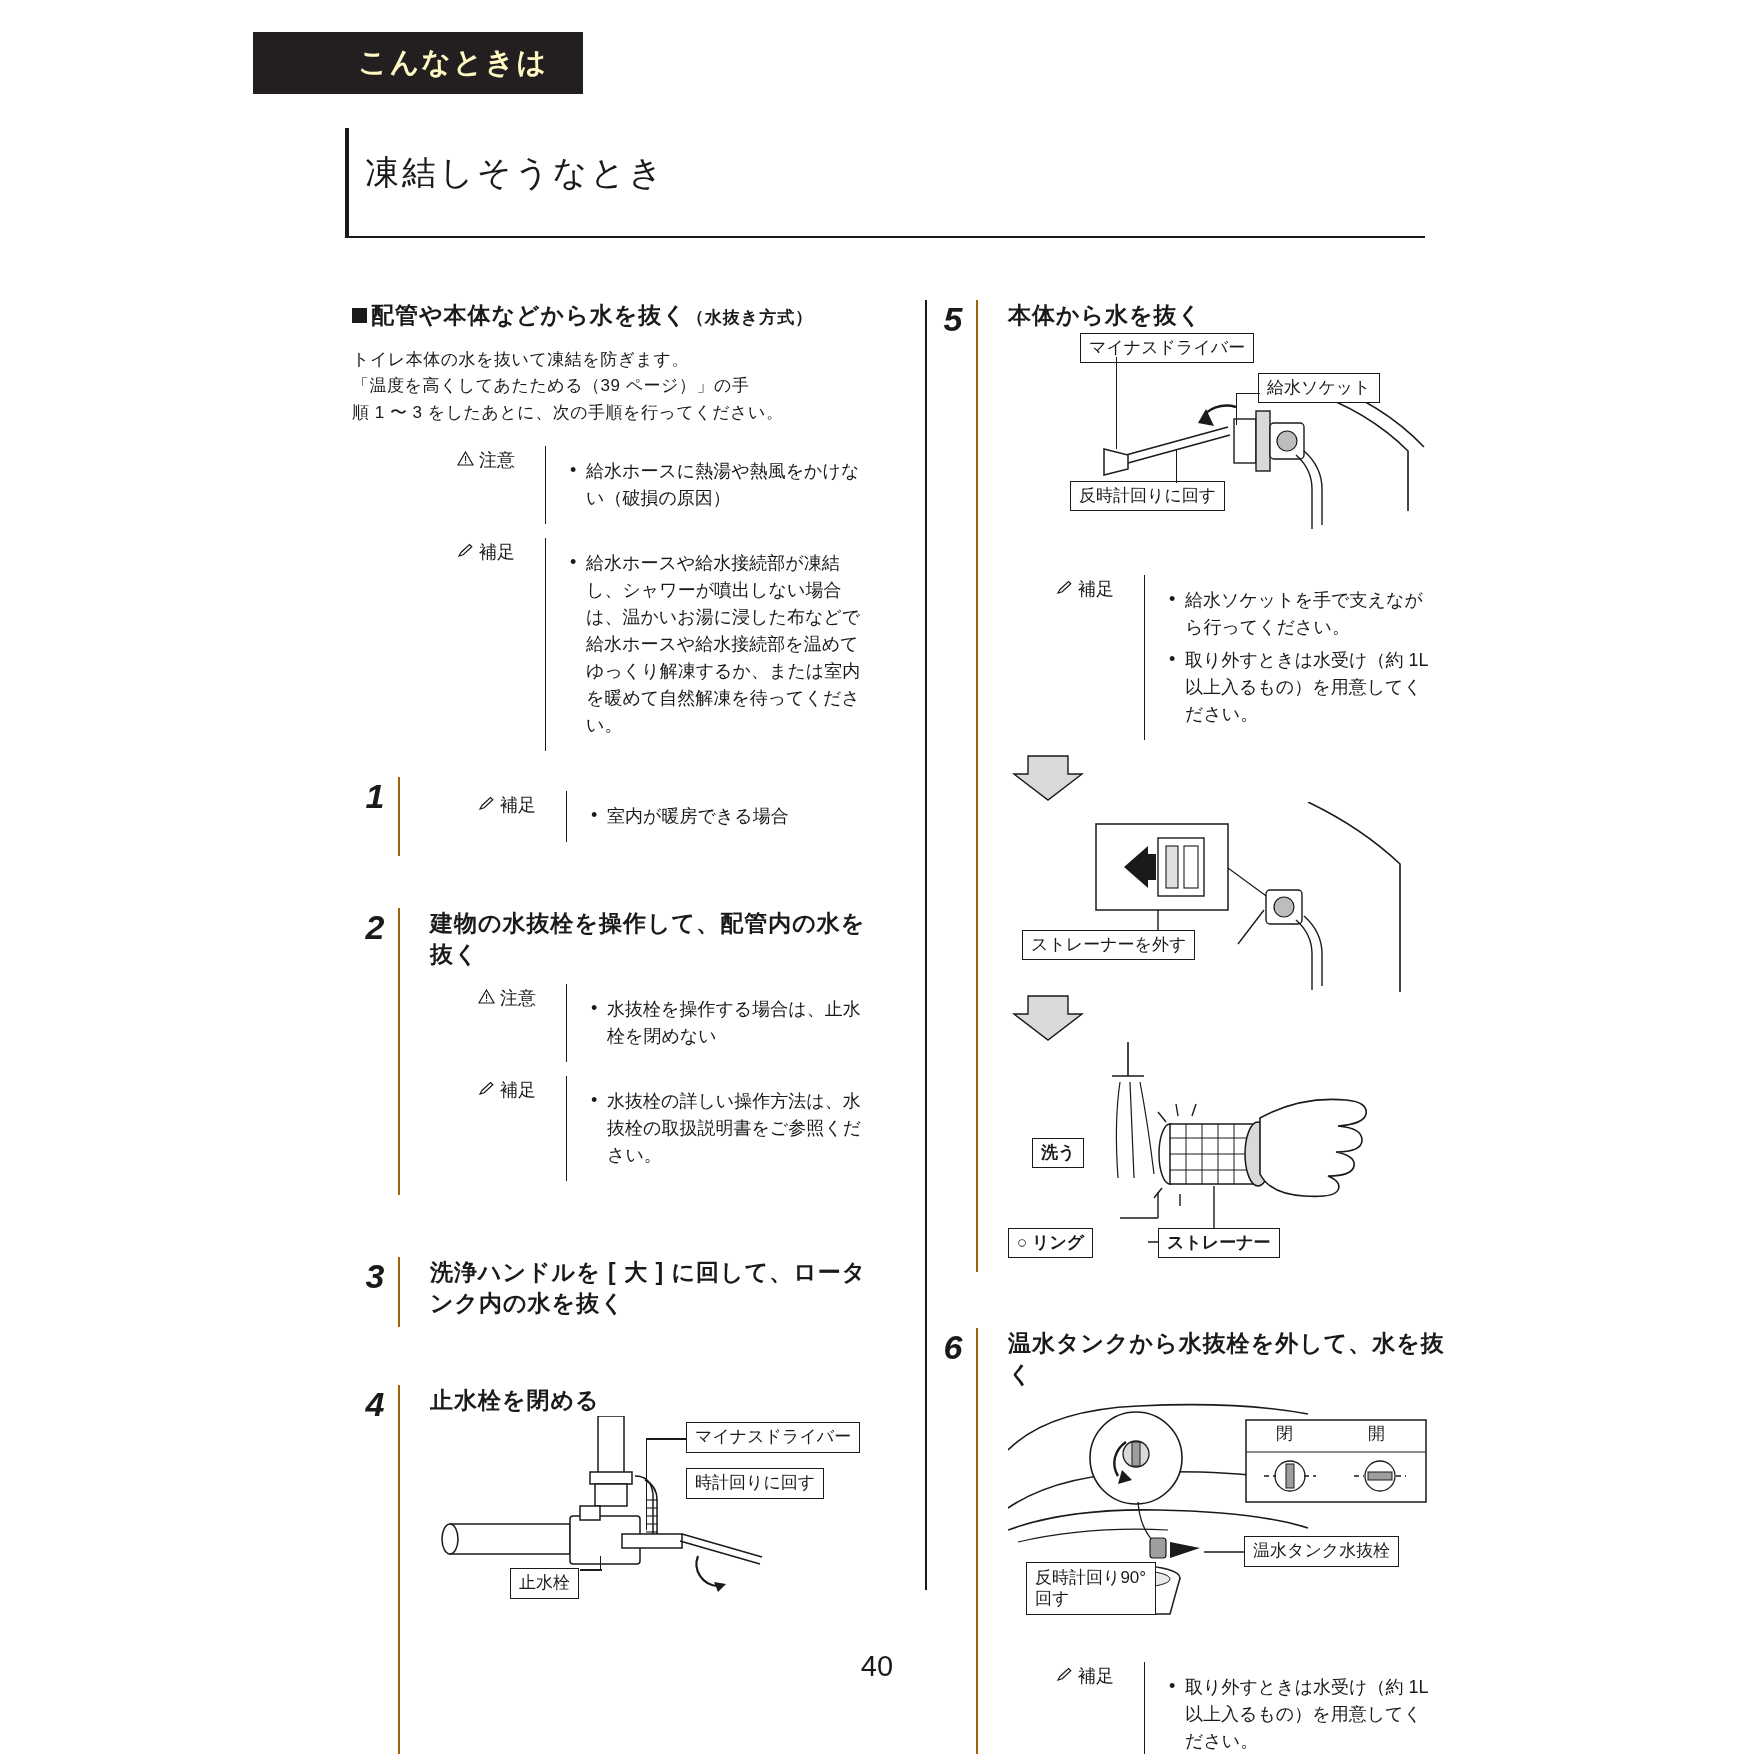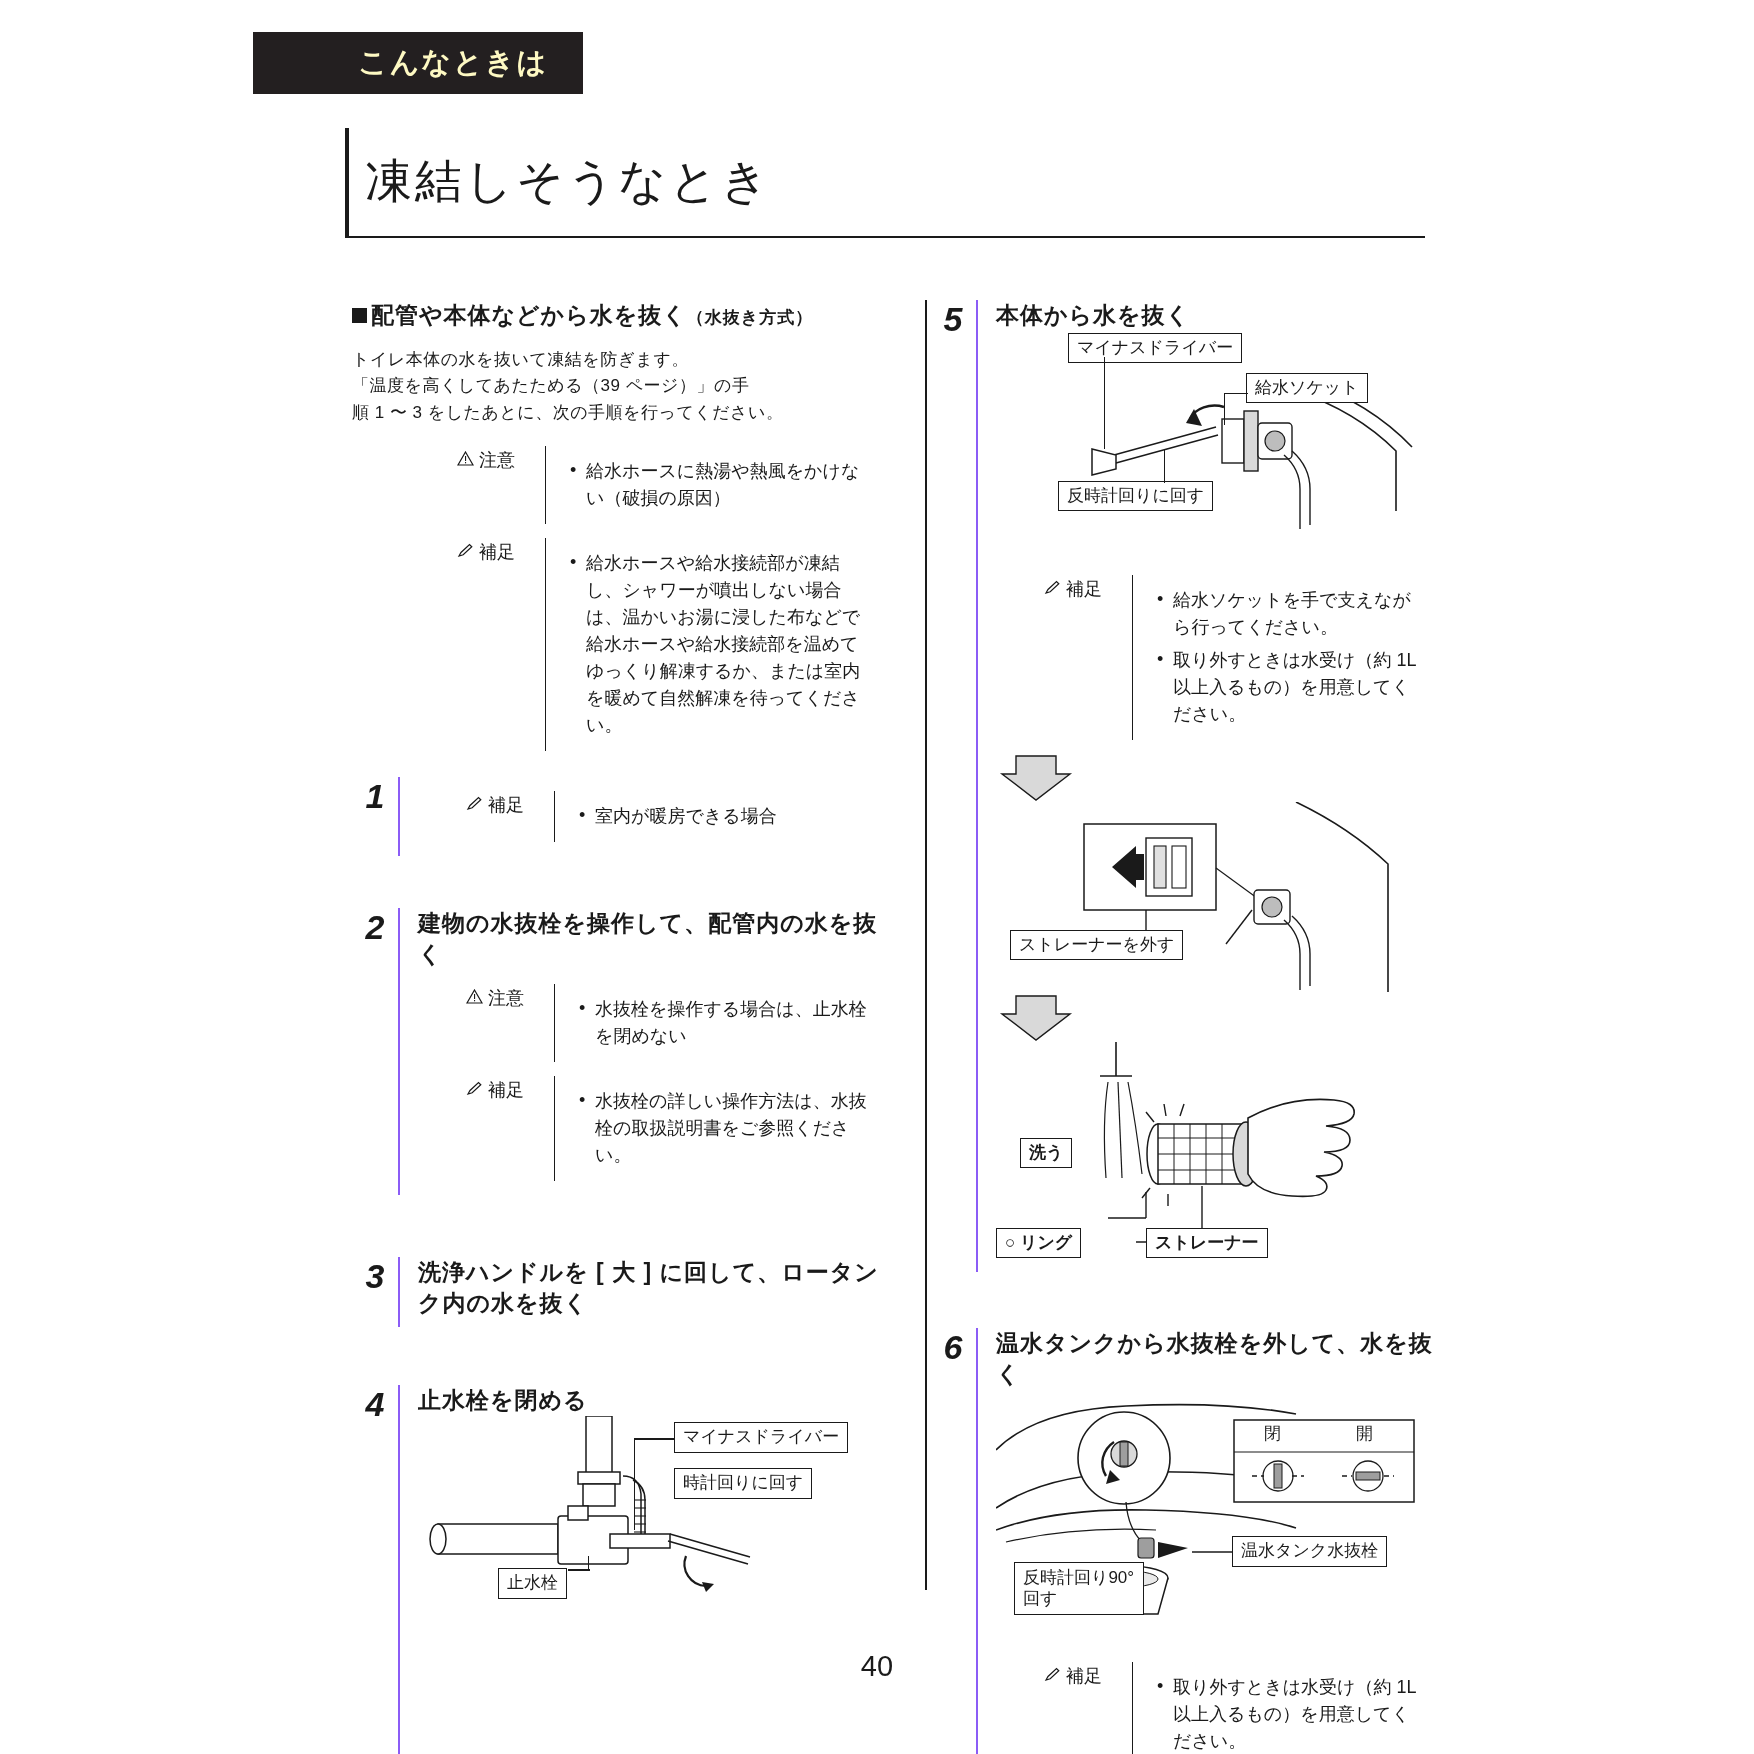--- a/index.html
+++ b/index.html
@@ -51,21 +51,21 @@
     position: absolute;
     left: 0; top: 0;
     width: 4px;
     height: 108px;
     background: #1a1a1a;
   }
   .title-text {
     position: absolute;
     left: 20px;
     top: 22px;
-    font-size: 47px;
+    font-size: 34px;
     letter-spacing: 3px;
     color: #1a1a1a;
   }
   .title-rule-bottom {
     position: absolute;
     left: 0;
     top: 108px;
     width: 1080px;
     height: 2px;
     background: #1a1a1a;
@@ -170,22 +170,22 @@
     width: 46px;
     flex: 0 0 46px;
     font-size: 34px;
     font-style: italic;
     font-weight: bold;
     text-align: center;
     line-height: 1;
     padding-top: 2px;
   }
   .step-body {
-    border-left: 2px solid #8b5cf6;
-    padding-left: 18px;
+    border-left: 2px solid #a16207;
+    padding-left: 30px;
     flex: 1 1 auto;
   }
   .step-title {
     font-size: 23px;
     font-weight: bold;
     letter-spacing: 1px;
     line-height: 1.35;
   }
   .step-body .note { padding-left: 48px; margin-top: 14px; }
 

